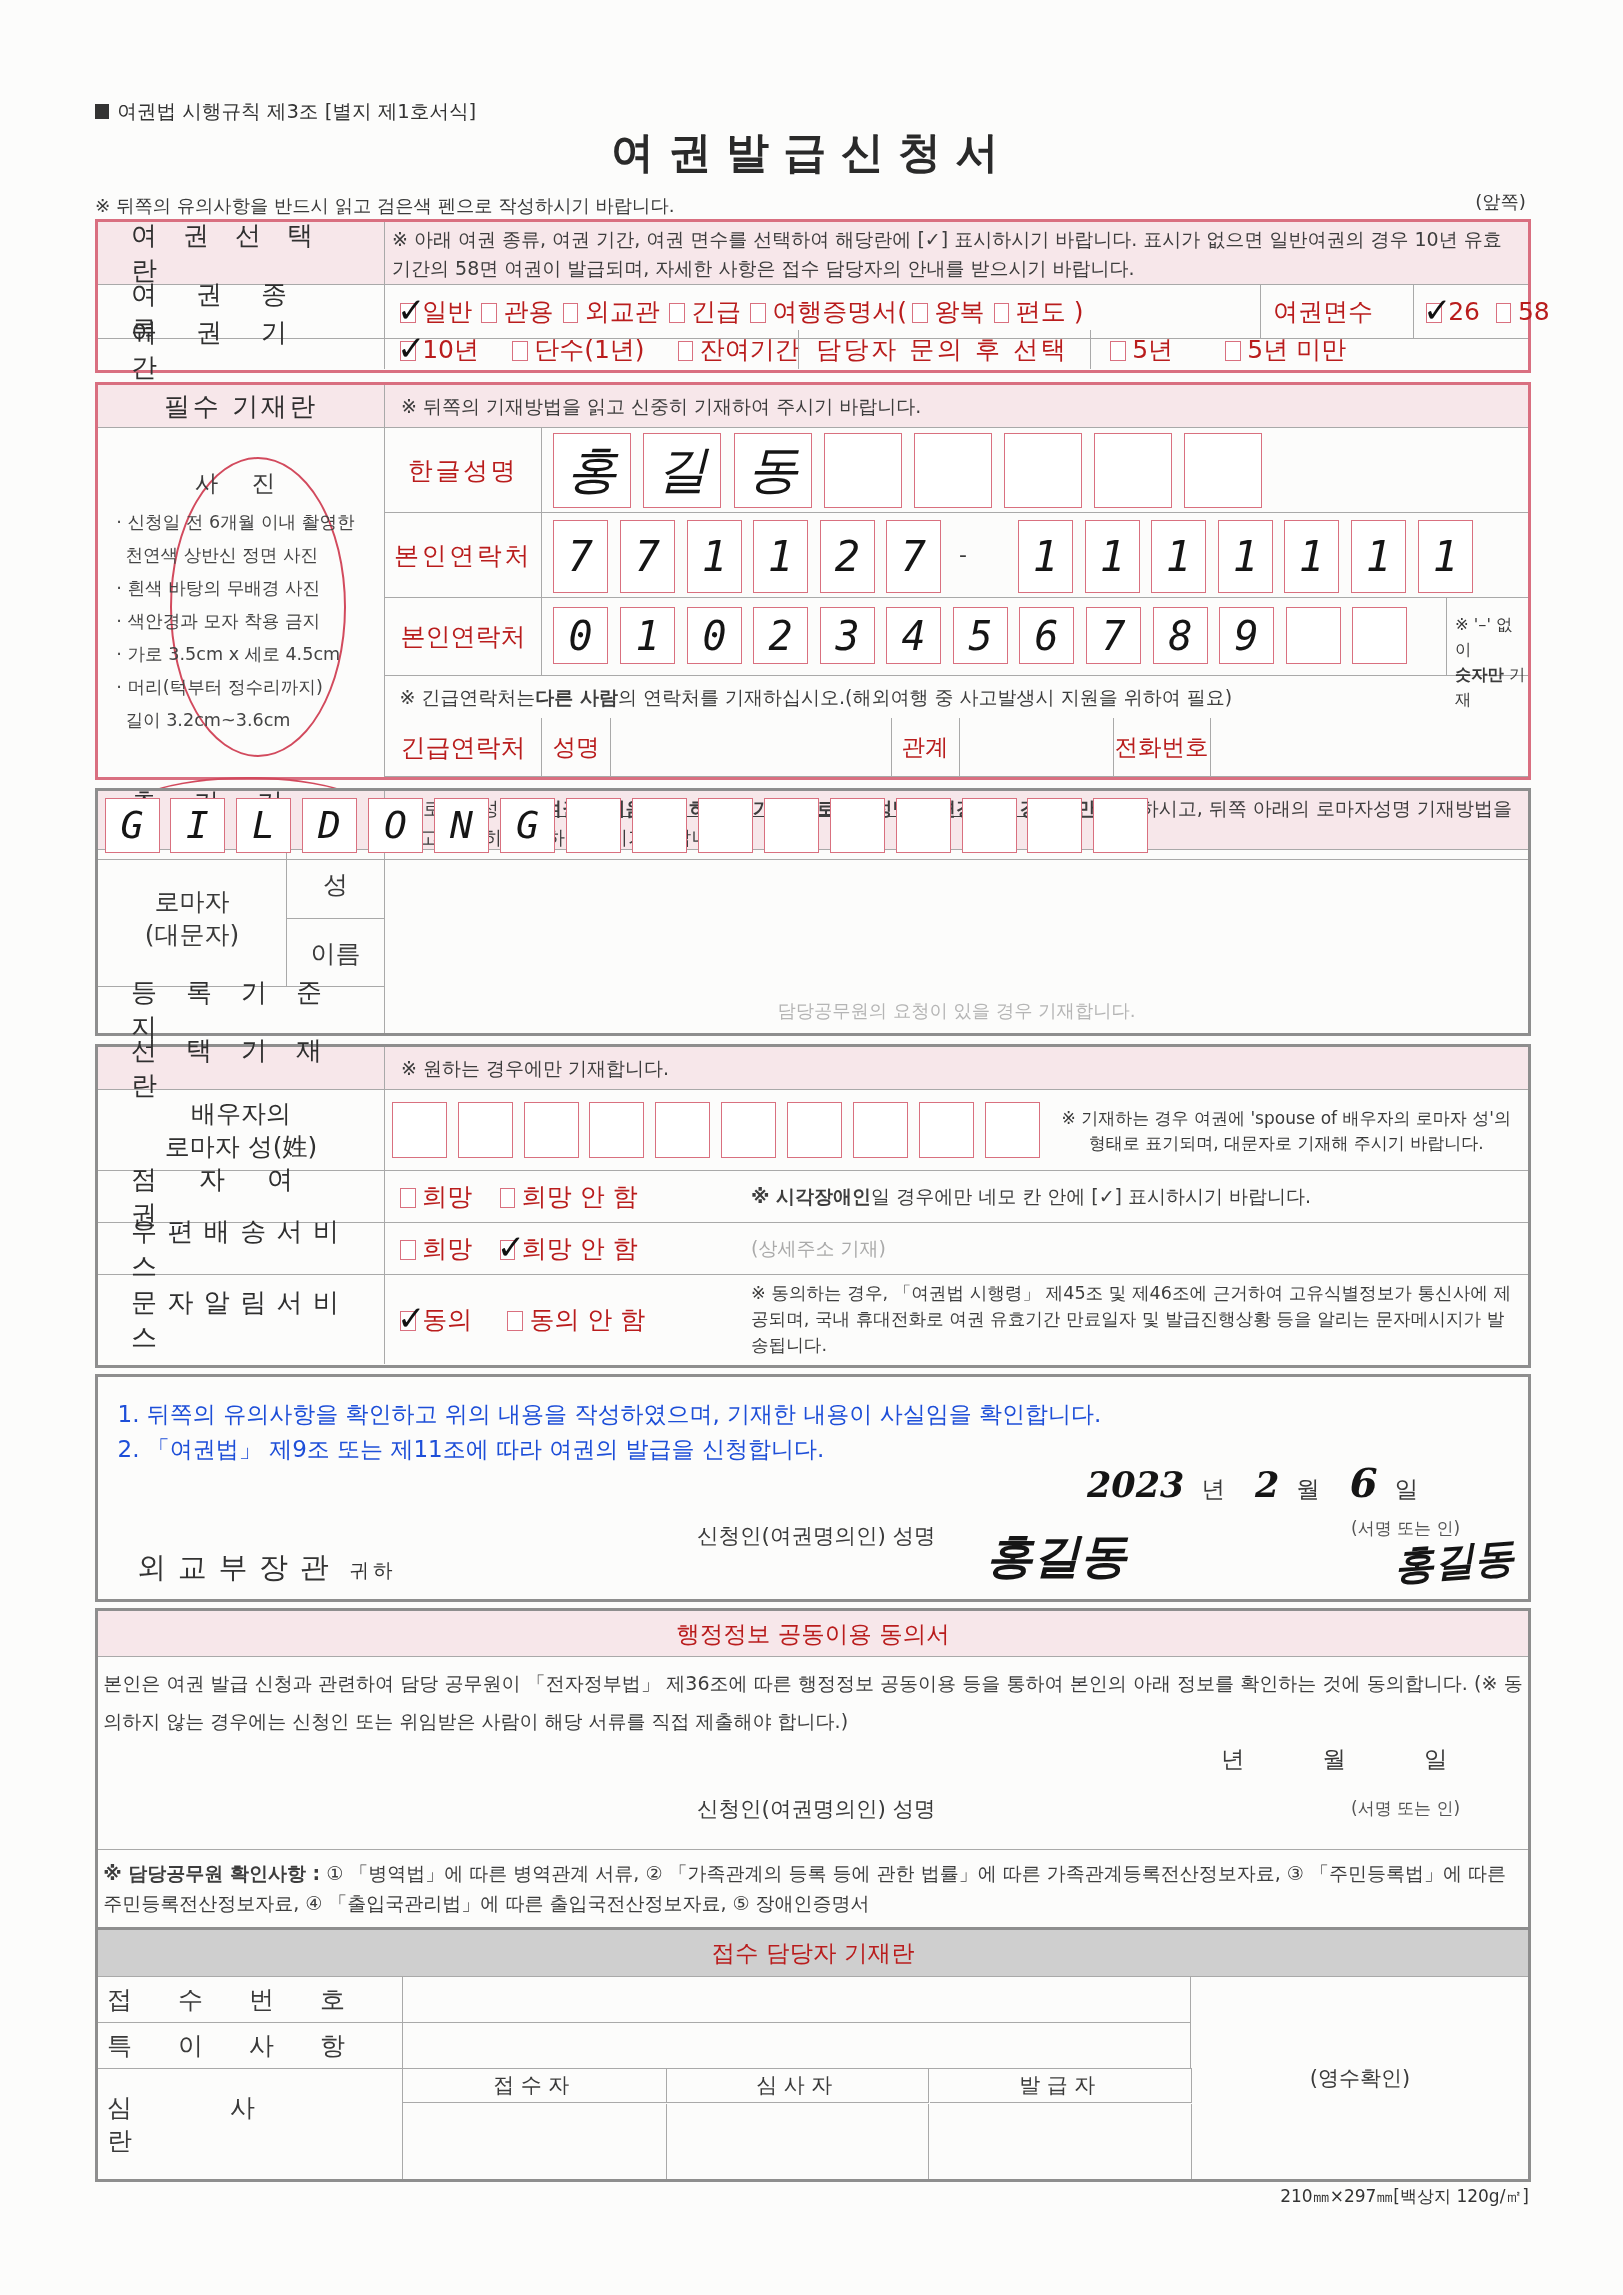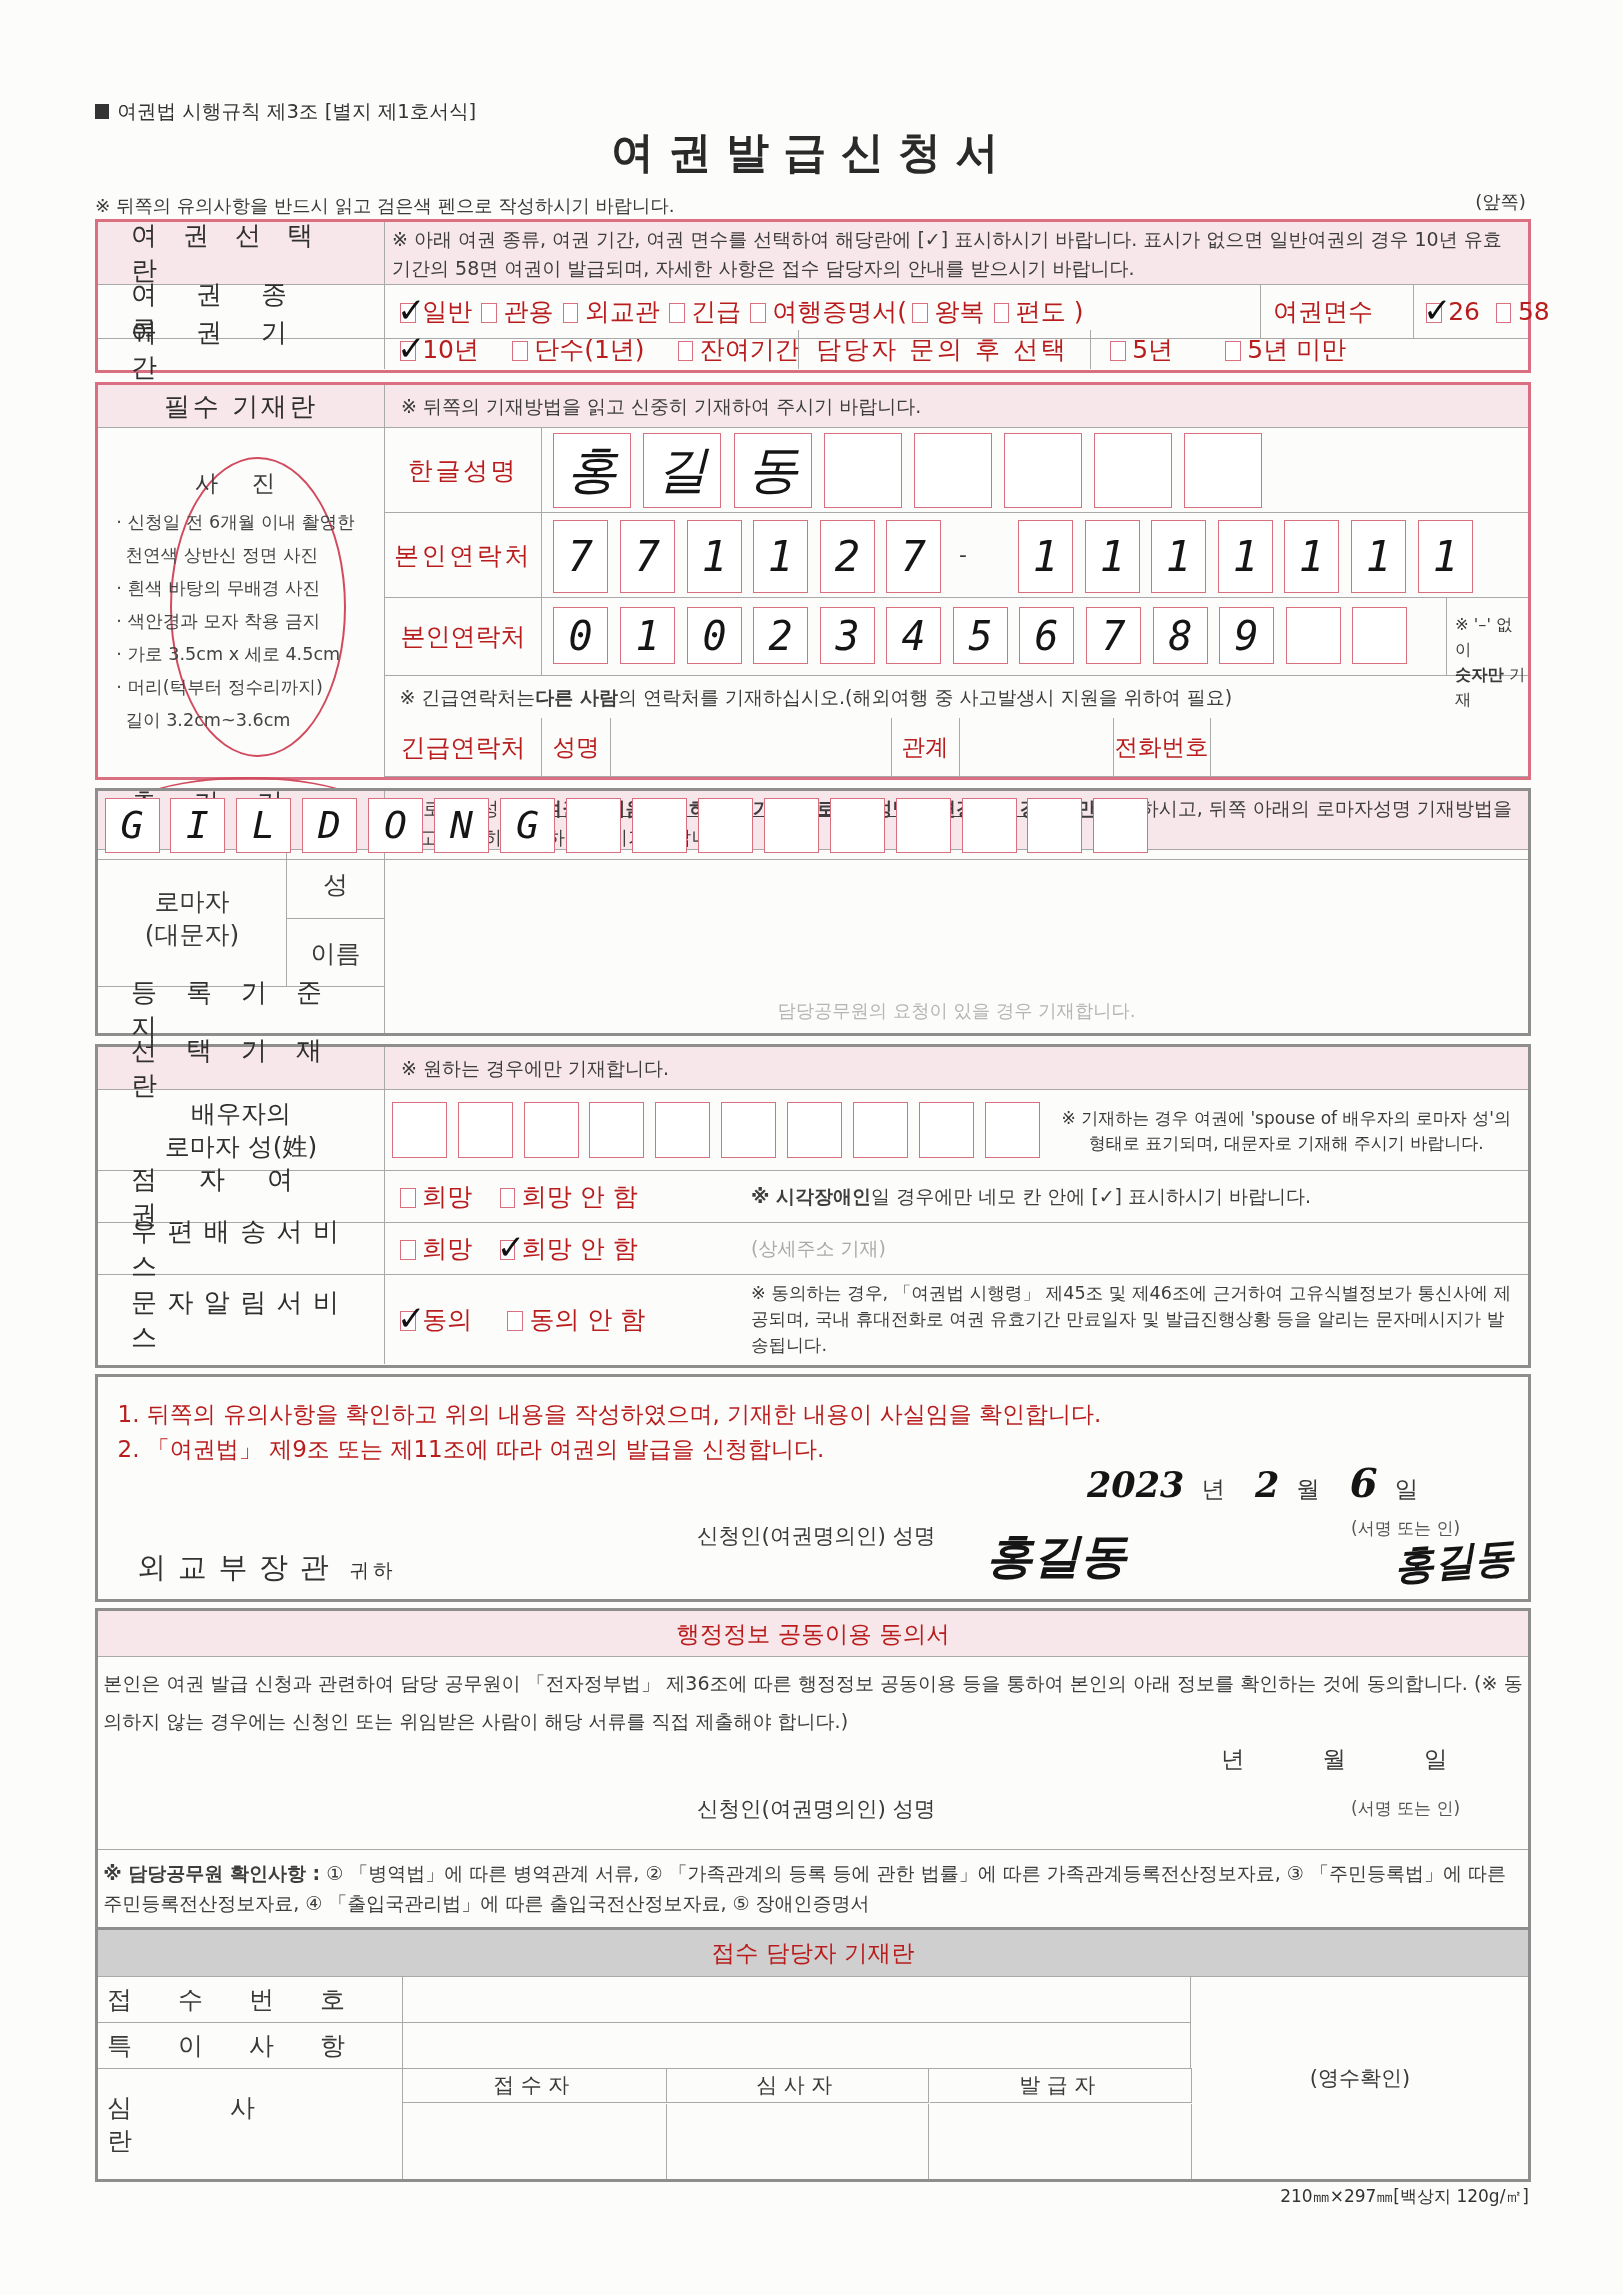--- a/index.html
+++ b/index.html
@@ -301,21 +301,21 @@
       </div>
     <div class="cell" style="left:302px;">
       <span class="opt" style="margin-right:35px"><span class="cb checked"></span><span>동의</span></span>
       <span class="opt"><span class="cb"></span><span>동의 안 함</span></span>
     </div>
     <div class="abs note" style="left:653px;right:7.8px;top:5.2px;font-size:17.6px;line-height:26px;">※ 동의하는 경우, 「여권법 시행령」 제45조 및 제46조에 근거하여 고유식별정보가 통신사에 제공되며, 국내 휴대전화로 여권 유효기간 만료일자 및 발급진행상황 등을 알리는 문자메시지가 발송됩니다.</div>
   </div>
 </div>
 
 <div class="sec gray" style="top:1374px;height:228px;">
-  <div class="abs" style="left:19.6px;top:19.6px;font-size:23px;line-height:35px;color:#b91c1c;">
+  <div class="abs" style="left:19.6px;top:19.6px;font-size:23px;line-height:35px;color:#1d4ed8;">
     <div>1. 뒤쪽의 유의사항을 확인하고 위의 내용을 작성하였으며, 기재한 내용이 사실임을 확인합니다.</div>
     <div>2. 「여권법」 제9조 또는 제11조에 따라 여권의 발급을 신청합니다.</div>
   </div>
   <div class="abs" style="left:989px;top:82px;font-size:23.5px;display:flex;align-items:baseline;gap:17px;">
     <span class="hw" style="font-size:35px;">2023</span>
       <span>년</span>
     <span class="hw" style="font-size:35px;margin-left:13px;">2</span>
       <span>월</span>
     <span class="hw" style="font-size:40px;margin-left:13px;">6</span>
       <span>일</span>

